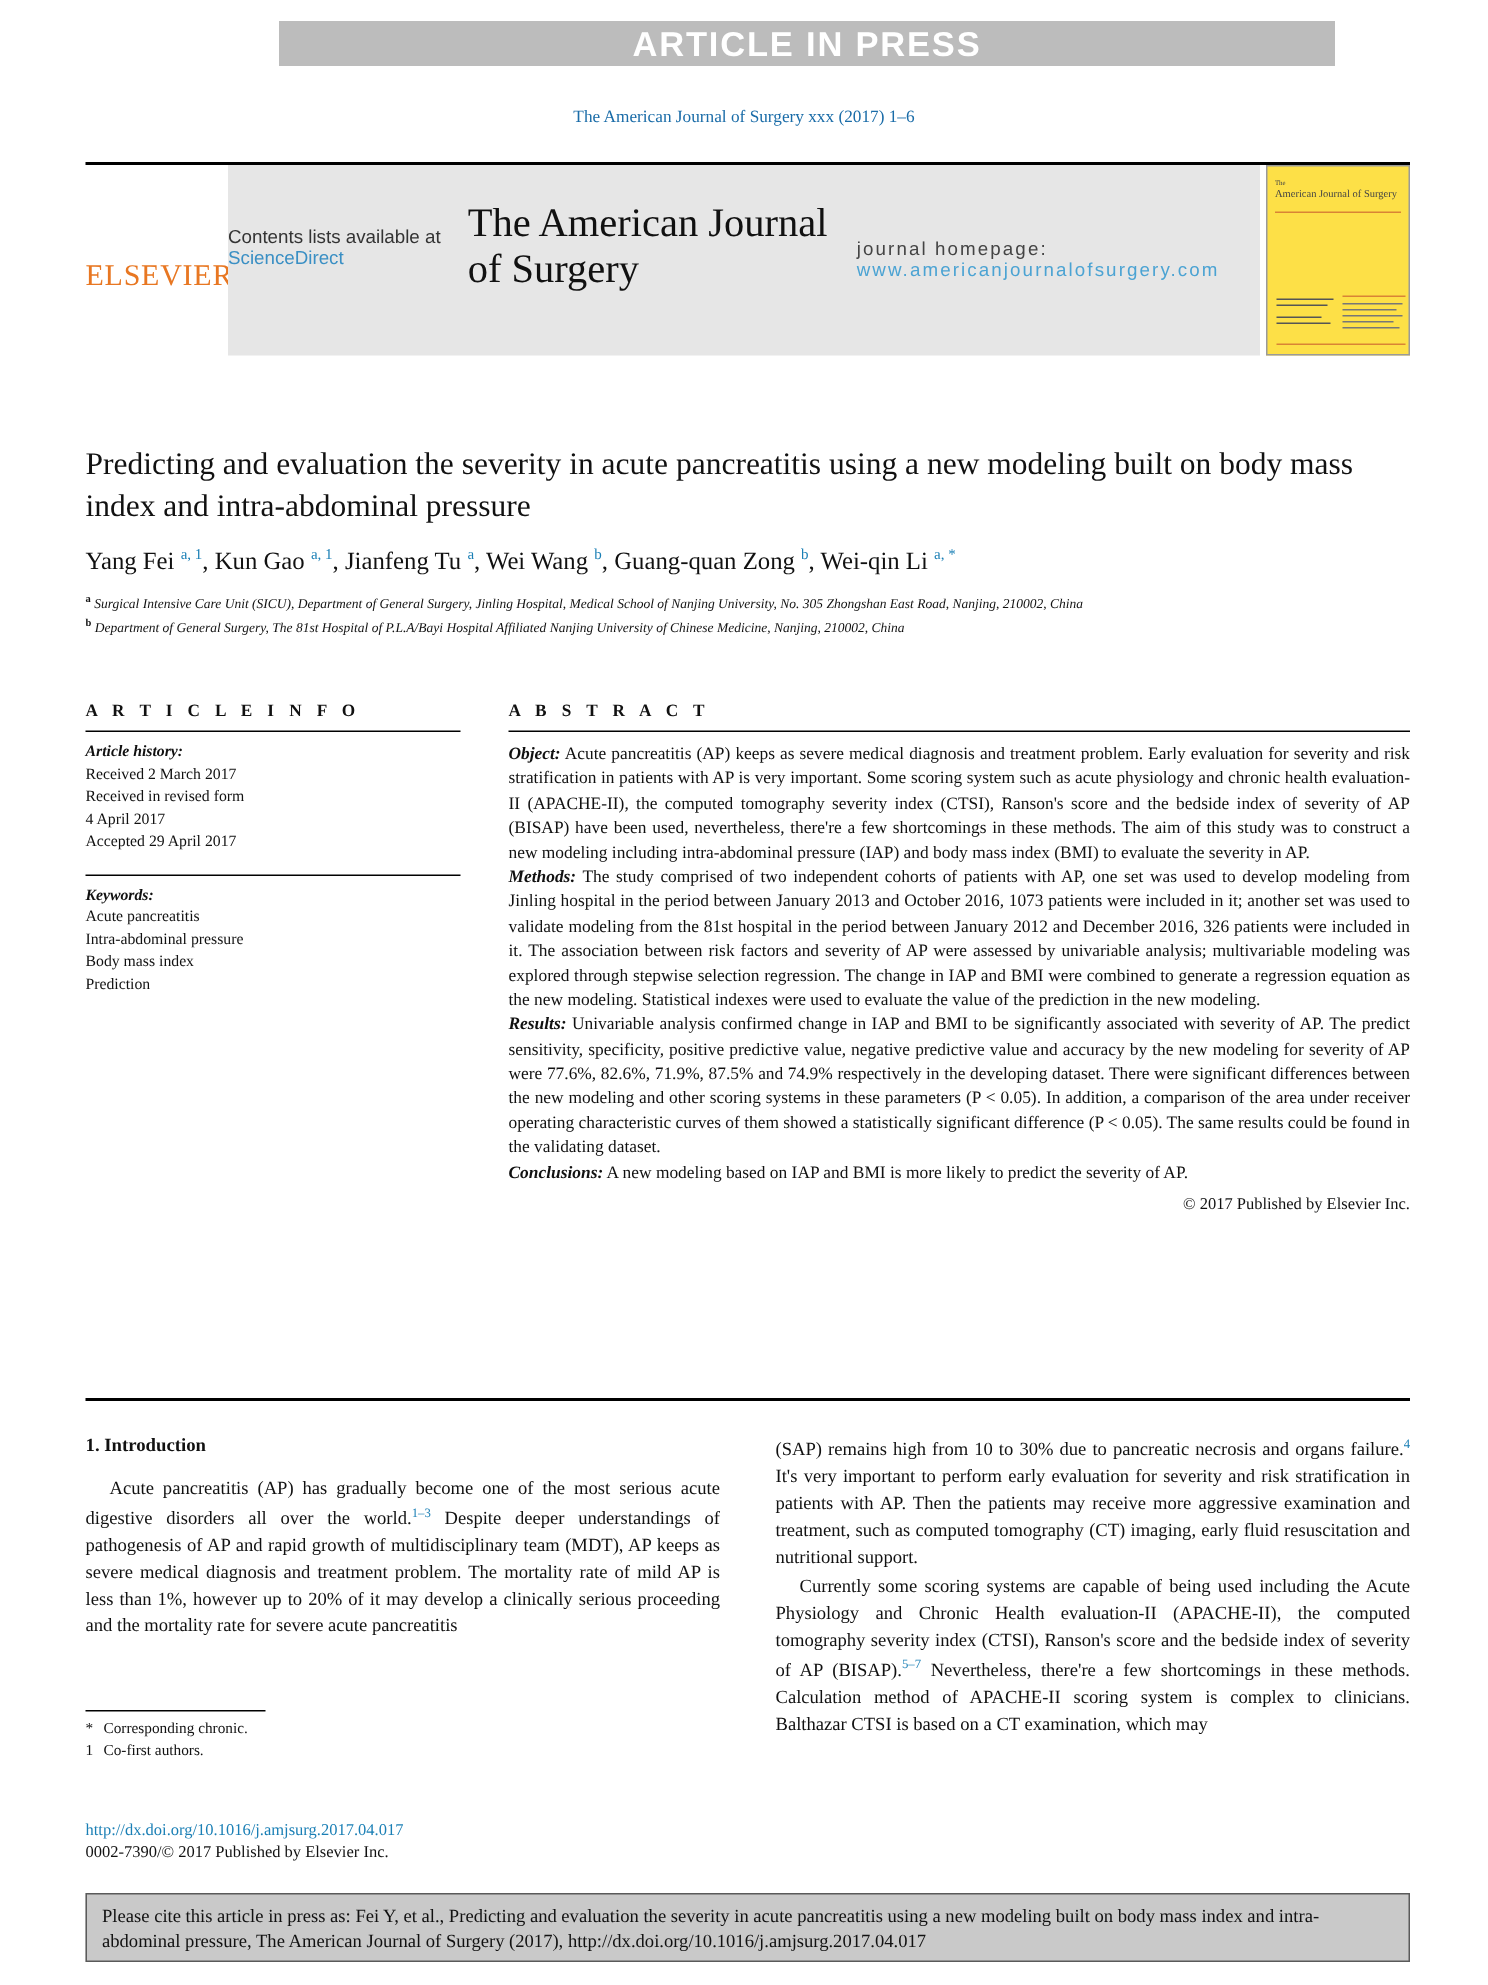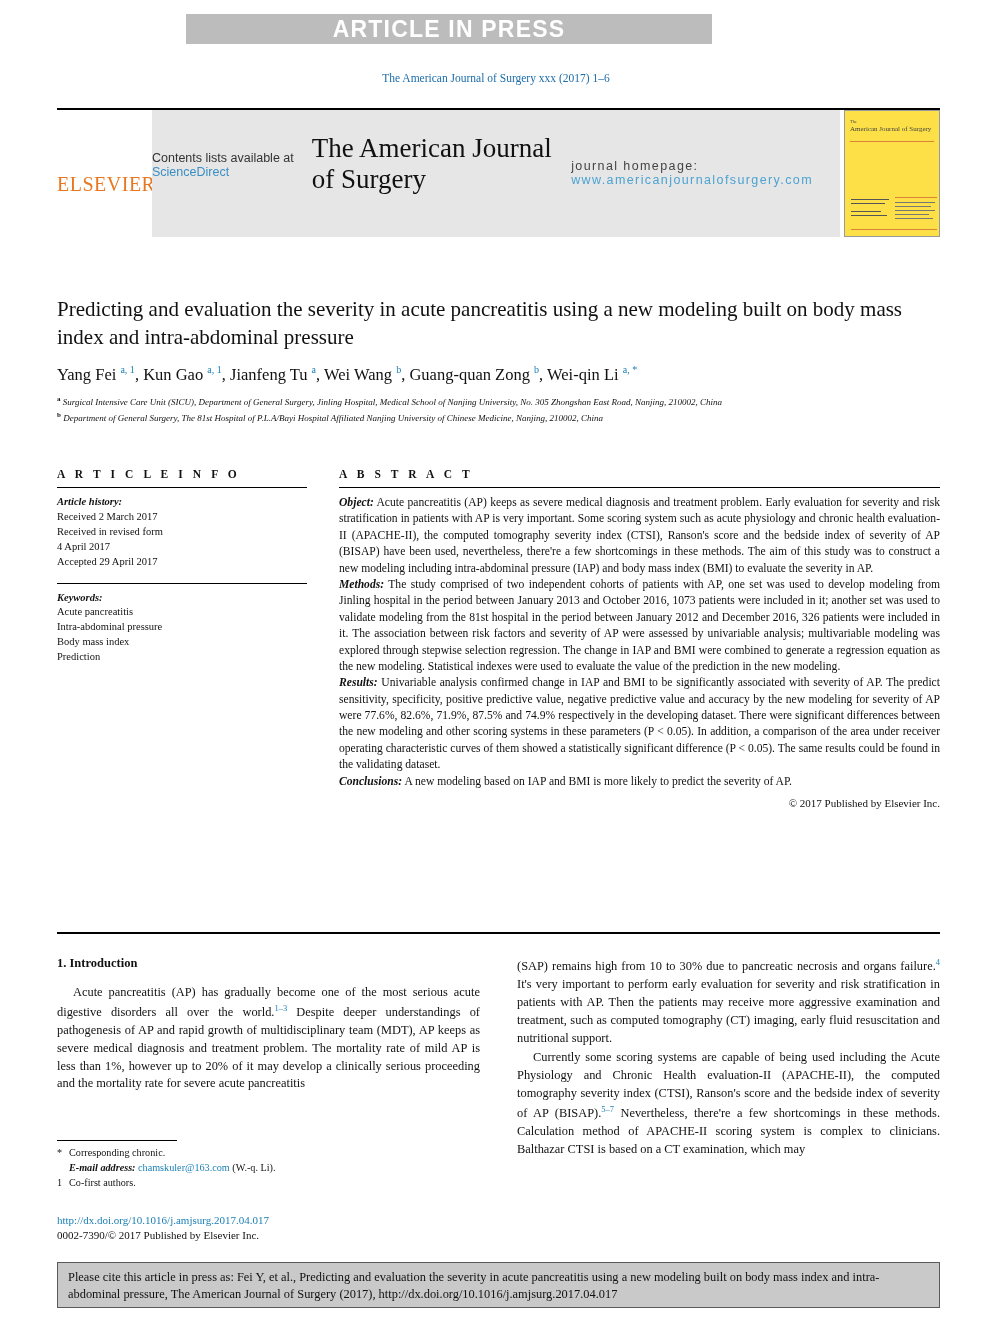--- a/index.html
+++ b/index.html
@@ -11,21 +11,21 @@
     font-family: "Liberation Serif", "DejaVu Serif", serif;
     color: #000000;
     position: relative;
     overflow: hidden;
   }
 
   
   .press-banner {
     position: absolute;
     left: 186px; top: 14px;
-    width: 526px; height: 30px;
+    width: 704px; height: 30px;
     background: #bcbcbc;
     display: flex; align-items: center; justify-content: center;
   }
   .press-banner-text {
     font-family: "Liberation Sans", "DejaVu Sans", sans-serif;
     font-weight: bold;
     font-size: 23px;
     letter-spacing: 1.2px;
     color: #ffffff;
   }
@@ -327,25 +327,20 @@
     <p class="ptext"><span>Currently some scoring systems are capable of being used including the Acute Physiology and Chronic Health evaluation-II (APACHE-II), the computed tomography severity index (CTSI), Ranson's score and the bedside index of severity of AP (BISAP).</span><span class="ref">5–7</span><span> Nevertheless, there're a few shortcomings in these methods. Calculation method of APACHE-II scoring system is complex to clinicians. Balthazar CTSI is based on a CT examination, which may</span></p>
   </div>
 </div>
 
 <div class="footnotes">
   <div class="fn-rule"></div>
   <div class="fn-line">
     <span class="mark">*</span><span>Corresponding chronic.</span>
   </div>
   <div class="fn-line">
-    <span class="ital">E-mail address:</span>
-    <span class="email-link">chamskuler@163.com</span>
-    <span>(W.-q. Li).</span>
-  </div>
-  <div class="fn-line">
     <span class="mark">1</span><span>Co-first authors.</span>
   </div>
 </div>
 
 <div class="doi-block">
   <div class="doi">http://dx.doi.org/10.1016/j.amjsurg.2017.04.017</div>
   <div class="issn">0002-7390/© 2017 Published by Elsevier Inc.</div>
 </div>
 
 <div class="cite-box">

